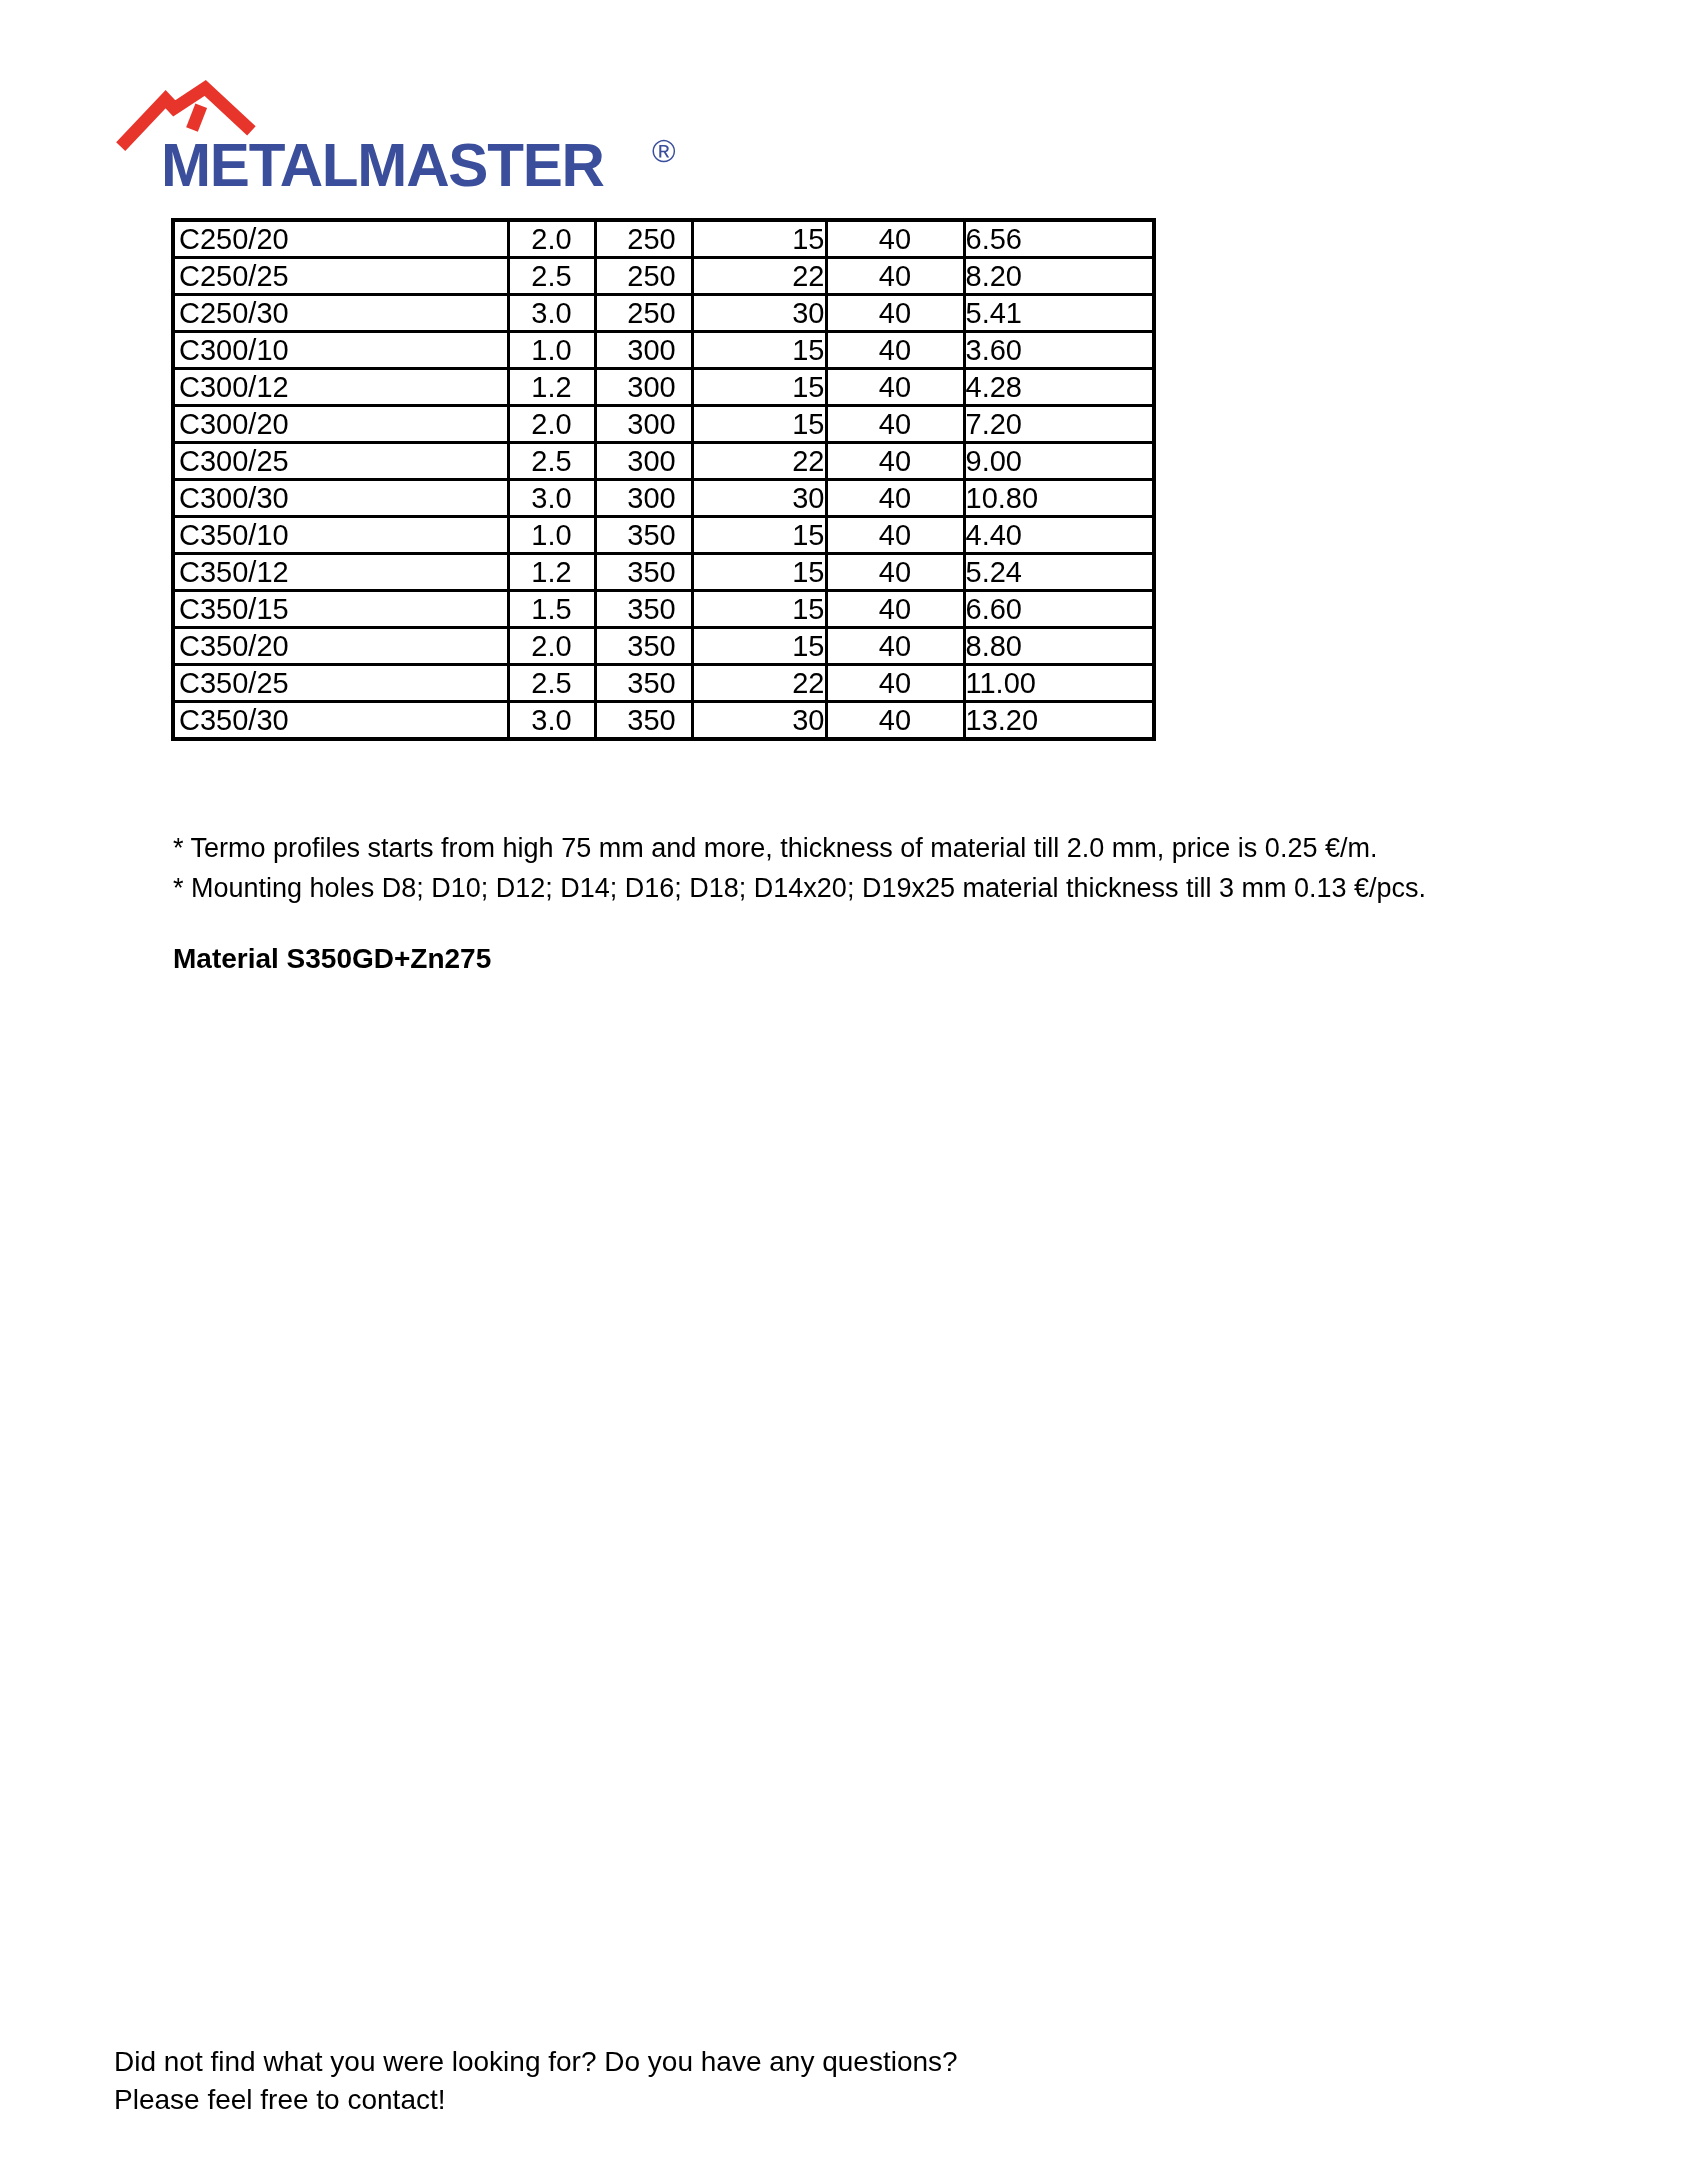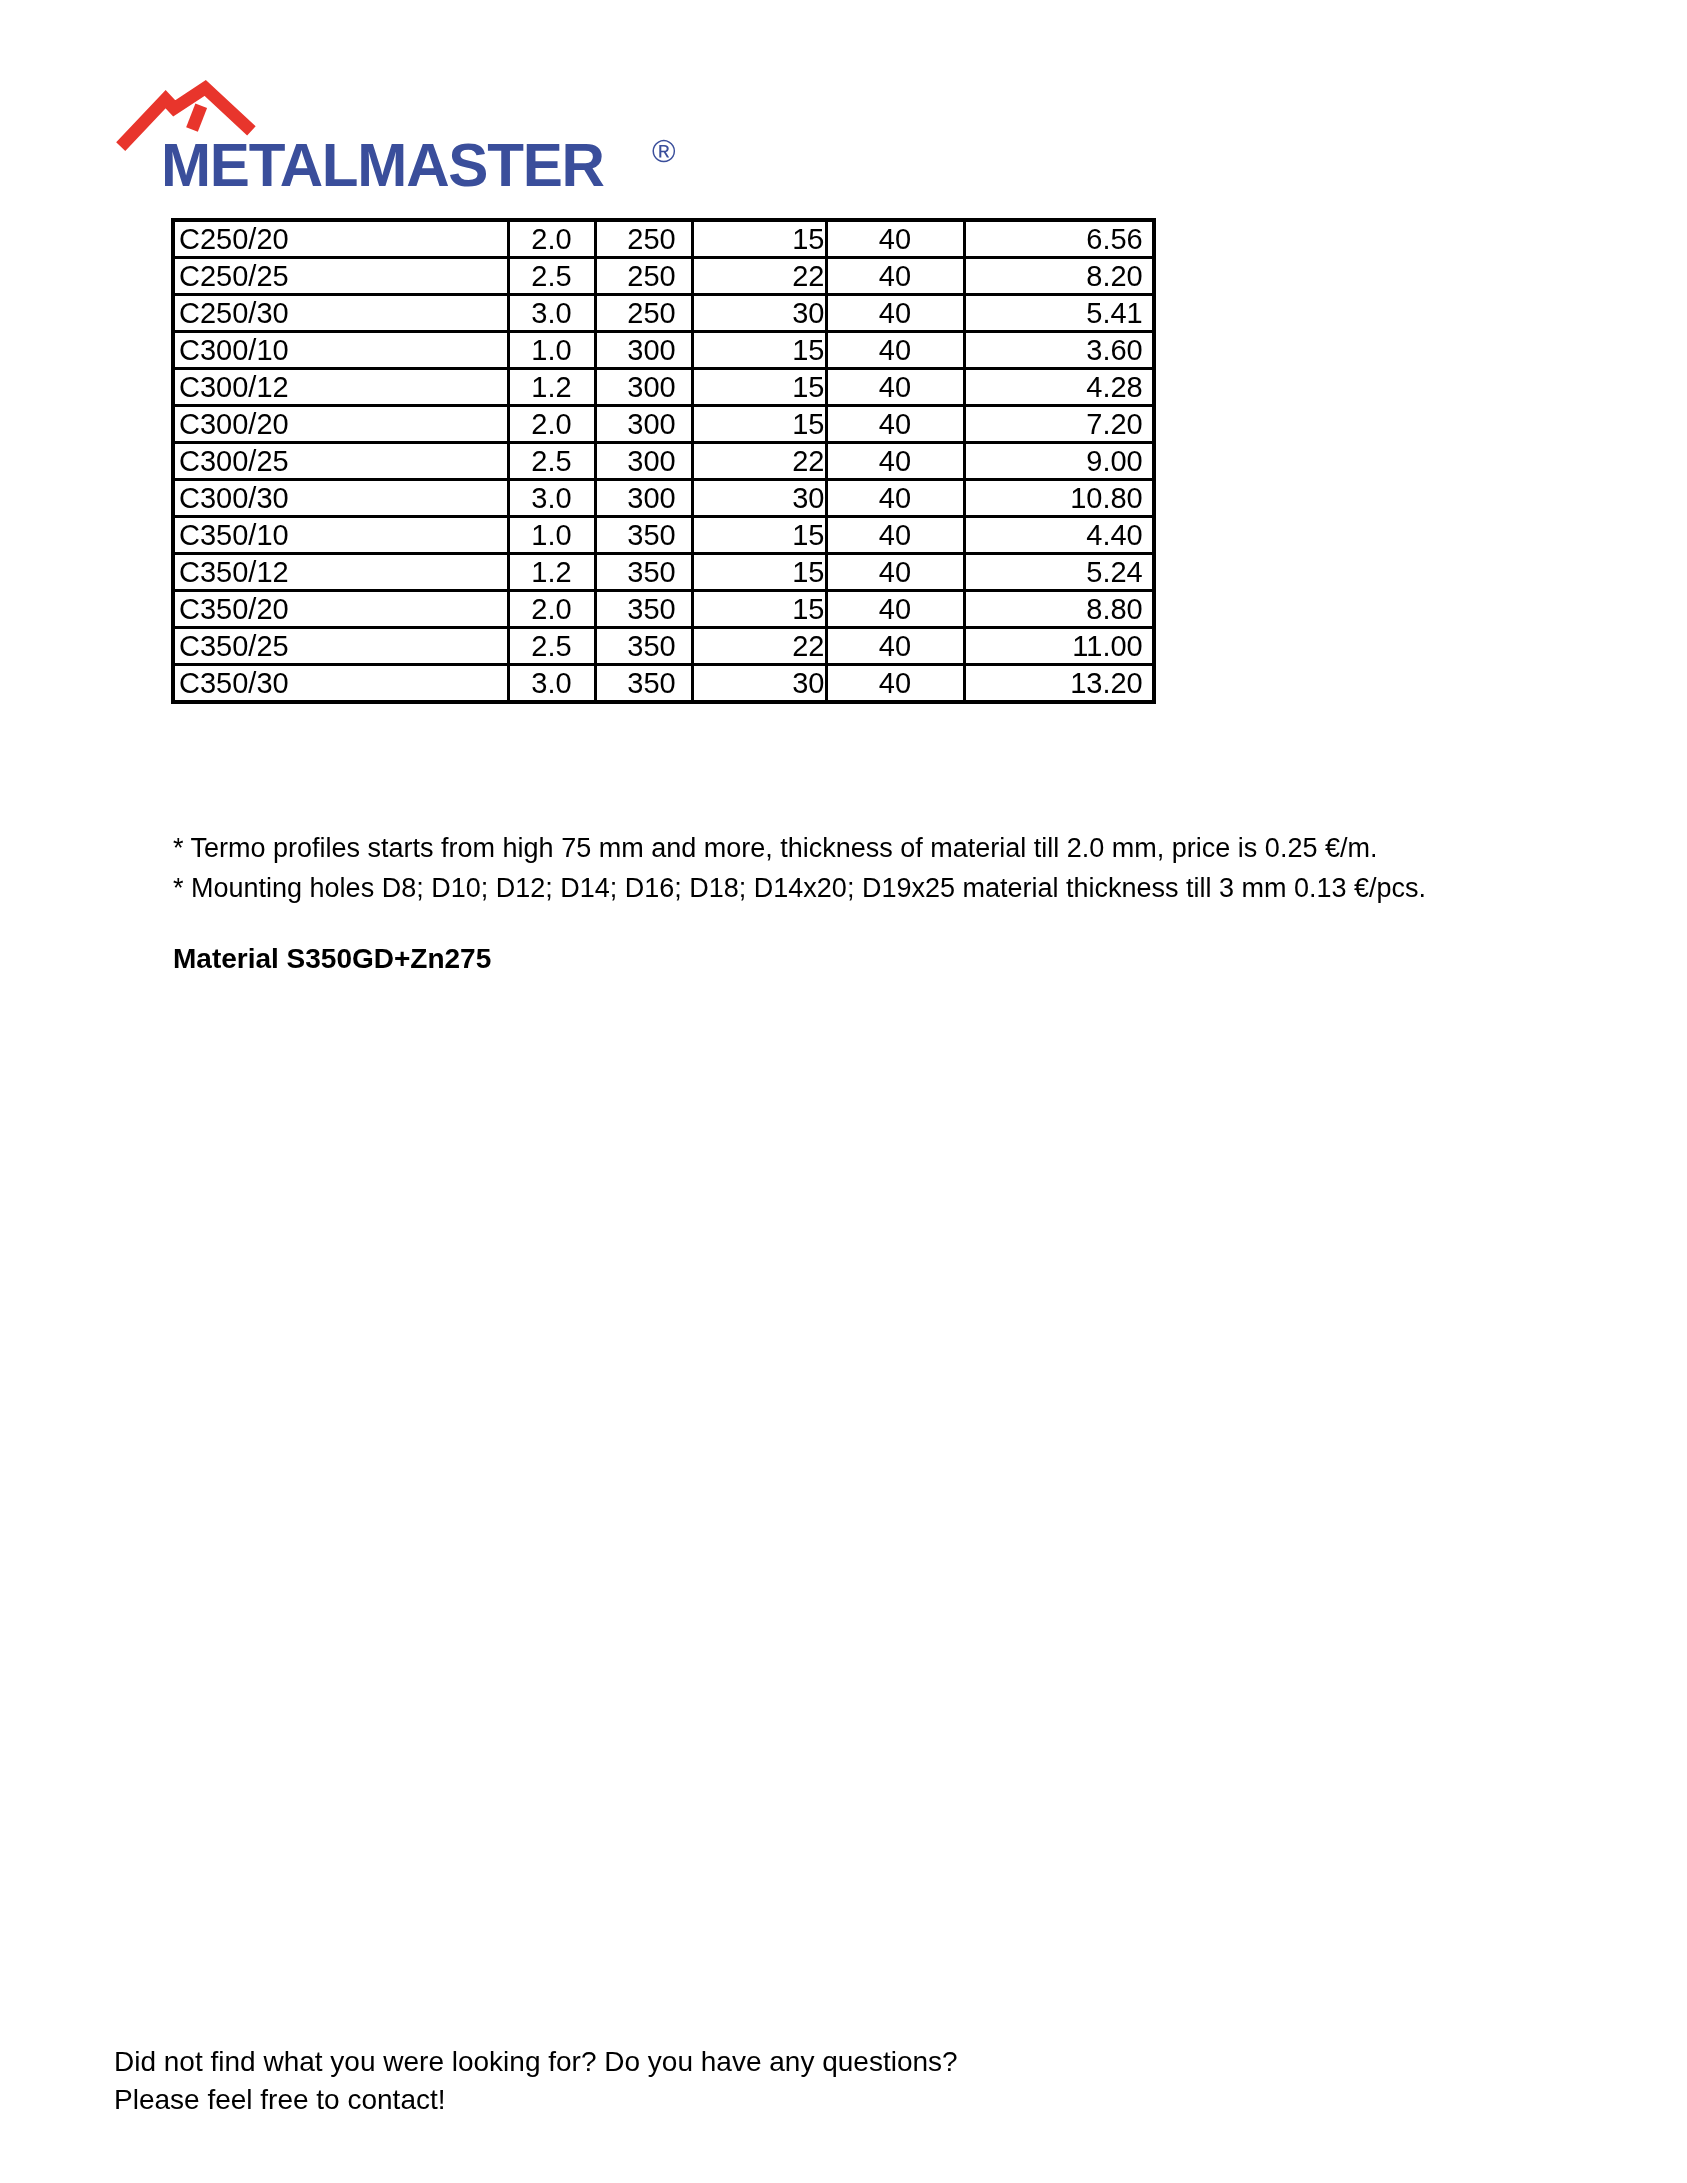--- a/index.html
+++ b/index.html
@@ -62,21 +62,21 @@
     font-size: 29px;
     line-height: 34px;
     white-space: nowrap;
     overflow: hidden;
   }
   .price-table td.name  { text-align: left;  padding-left: 4px; margin-left: 9px;  }
   .price-table td.v0    { text-align: center; }
   .price-table td.v1    { text-align: center; padding-left: 16px; }
   .price-table td.v2    { text-align: right; }
   .price-table td.v3    { text-align: center; }
-  .price-table td.v4    { text-align: right; padding-right: 9.3px; }
+  .price-table td.v4    { text-align: left; padding-right: 9.3px; }
 
   col.c-name  { width: 335px; }
   col.c-thk   { width: 87px; }
   col.c-h     { width: 97px; }
   col.c-d1    { width: 134px; }
   col.c-d2    { width: 138px; }
   col.c-price { width: 190px; }
 
   
   .notes {
@@ -202,20 +202,28 @@
   </tr>
       <tr>
     <td class="name">C350/12</td>
     <td class="v0">1.2</td>
     <td class="v1">350</td>
     <td class="v2">15</td>
     <td class="v3">40</td>
     <td class="v4">5.24</td>
   </tr>
       <tr>
+    <td class="name">C350/15</td>
+    <td class="v0">1.5</td>
+    <td class="v1">350</td>
+    <td class="v2">15</td>
+    <td class="v3">40</td>
+    <td class="v4">6.60</td>
+  </tr>
+      <tr>
     <td class="name">C350/20</td>
     <td class="v0">2.0</td>
     <td class="v1">350</td>
     <td class="v2">15</td>
     <td class="v3">40</td>
     <td class="v4">8.80</td>
   </tr>
       <tr>
     <td class="name">C350/25</td>
     <td class="v0">2.5</td>

